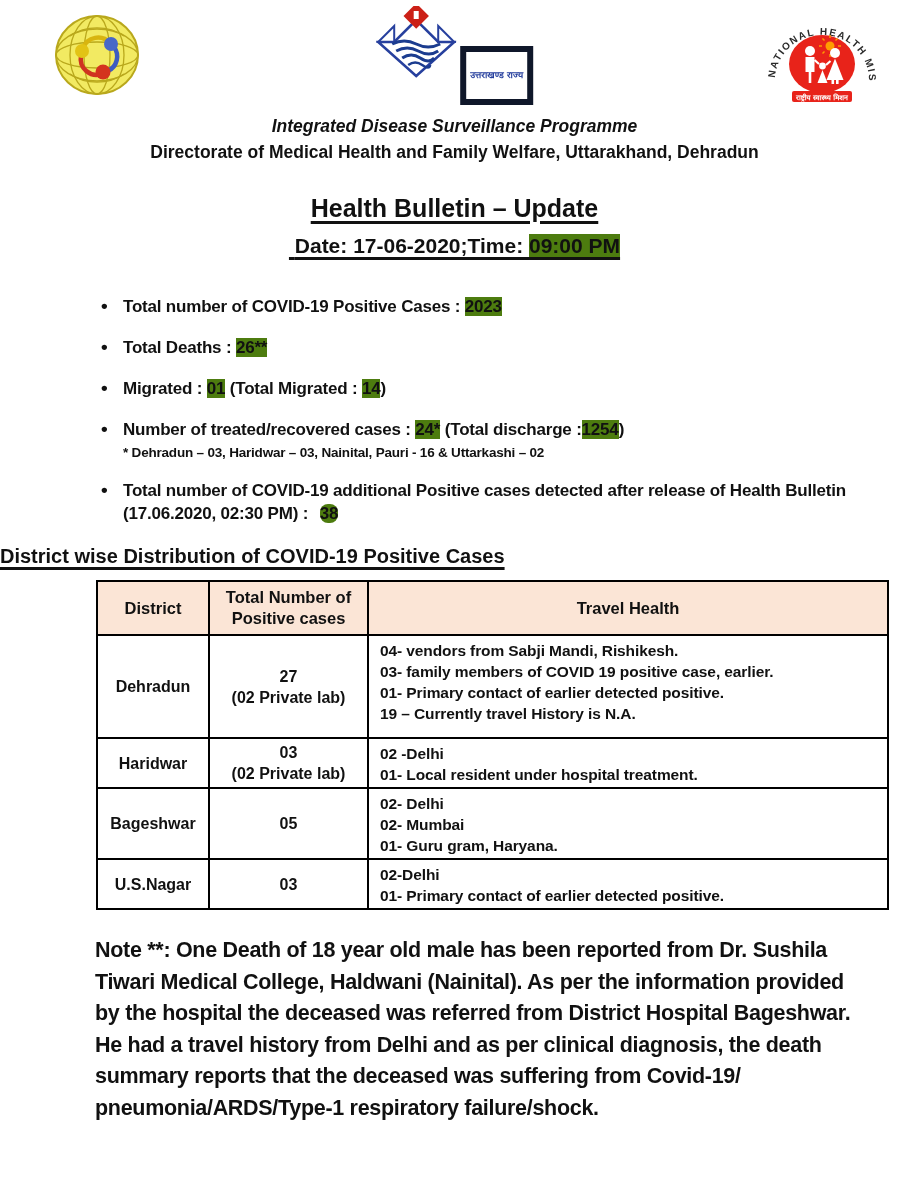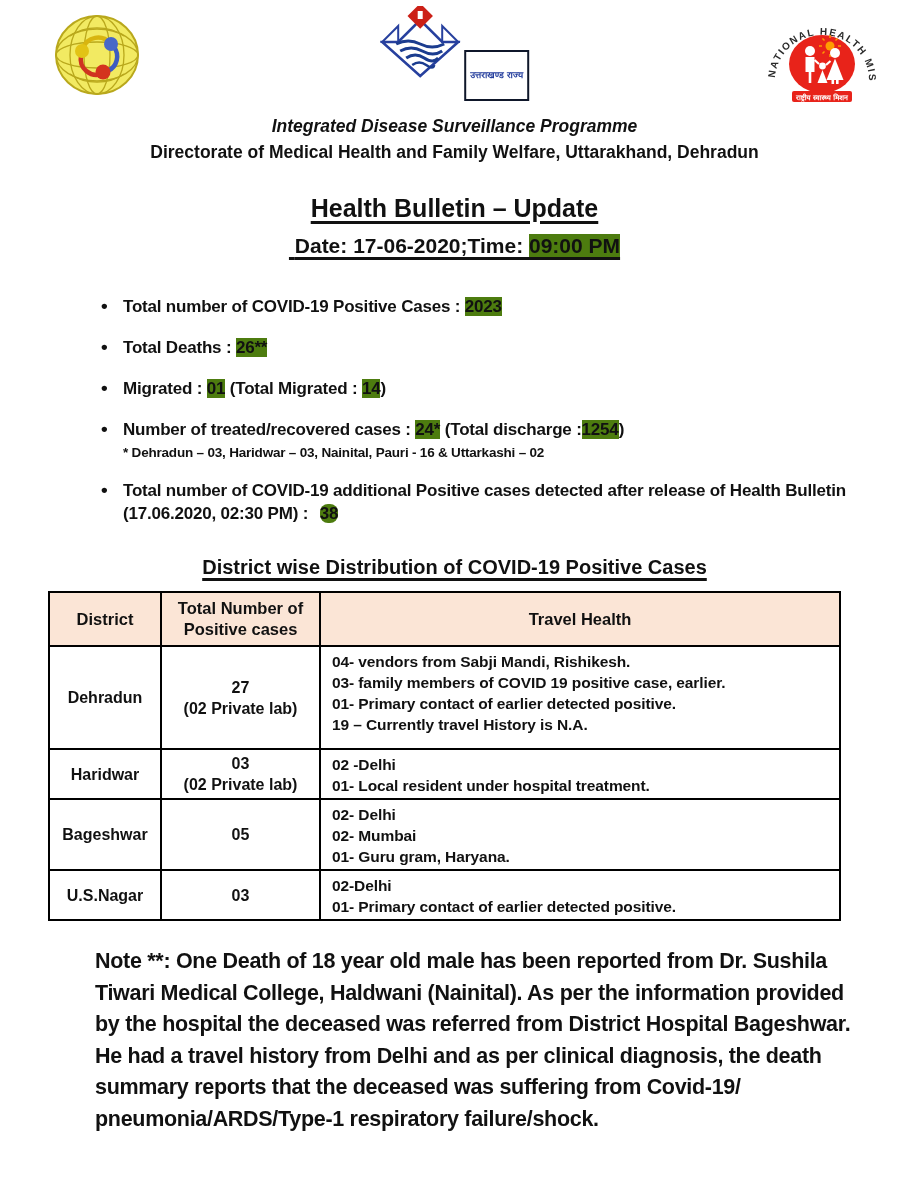--- a/index.html
+++ b/index.html
@@ -14,21 +14,21 @@
     font-weight:700;
     overflow:hidden;
   }
   
   .logo-row { position:relative; height:108px; }
   .logo-left   { position:absolute; left:52px;  top:12px; }
   .logo-center { position:absolute; left:50%; top:6px; transform:translateX(-50%); text-align:center; }
   .logo-right  { position:absolute; right:28px; top:4px; }
   .emblem-caption {
     display:inline-block; margin-top:18px;
-    border:2px solid #0f172a; color:#27409e;
+    border:6px solid #0f172a; color:#27409e;
     font-size:9px; padding:18px 4px; line-height:11px;
     font-family:"DejaVu Sans", sans-serif;
   }
   
   .title { text-align:center; font-size:26px; letter-spacing:-0.3px; margin-top:4px; }
   .subtitle { text-align:center; font-size:17.5px; margin-top:8px;font-style:italic; }
   .directorate { text-align:center; font-size:17.5px; margin-top:5px; }
   .bulletin-heading { text-align:center; font-size:25px; margin-top:31px; }
   .date-line { text-align:center; font-size:21px; margin-top:11px; }
   .u { text-decoration:underline; text-decoration-thickness:2.5px; text-underline-offset:4px; }
@@ -36,24 +36,24 @@
   .hl-38 { margin-left:7px;border-radius:8px; }
   
   .bullets { list-style:none; margin-top:37px; padding-left:100px; }
   .bullets li {
     position:relative; padding-left:23px; margin-bottom:18px;
     font-size:17px; line-height:23px; letter-spacing:-0.2px; max-width:782px;
   }
   .bullets li::before { content:"\2022"; position:absolute; left:1px; top:-1px; font-size:19px; }
   .subnote { font-size:13.5px; line-height:17px; margin-top:3px; letter-spacing:-0.2px; }
   
-  .table-heading { text-align:center; font-size:20px; margin-top:31px; }
+  .table-heading { font-size:20px; margin-top:20px; }
   table.districts {
     border-collapse:collapse; table-layout:fixed;
-    width:791px; margin:12px 0 0 48px;
+    width:791px; margin:12px 0 0 96px;
   }
   table.districts th, table.districts td { border:2px solid #000; }
   table.districts th {
     background:#fbe5d6; font-size:16.5px; height:54px;
     text-align:center; line-height:21px; padding:2px 6px;
   }
   .col1 { width:112px; } .col2 { width:159px; } .col3 { width:520px; }
   td.district-cell, td.cases-cell {
     text-align:center; vertical-align:middle;
     font-size:16px; line-height:21px; padding:2px 4px;

